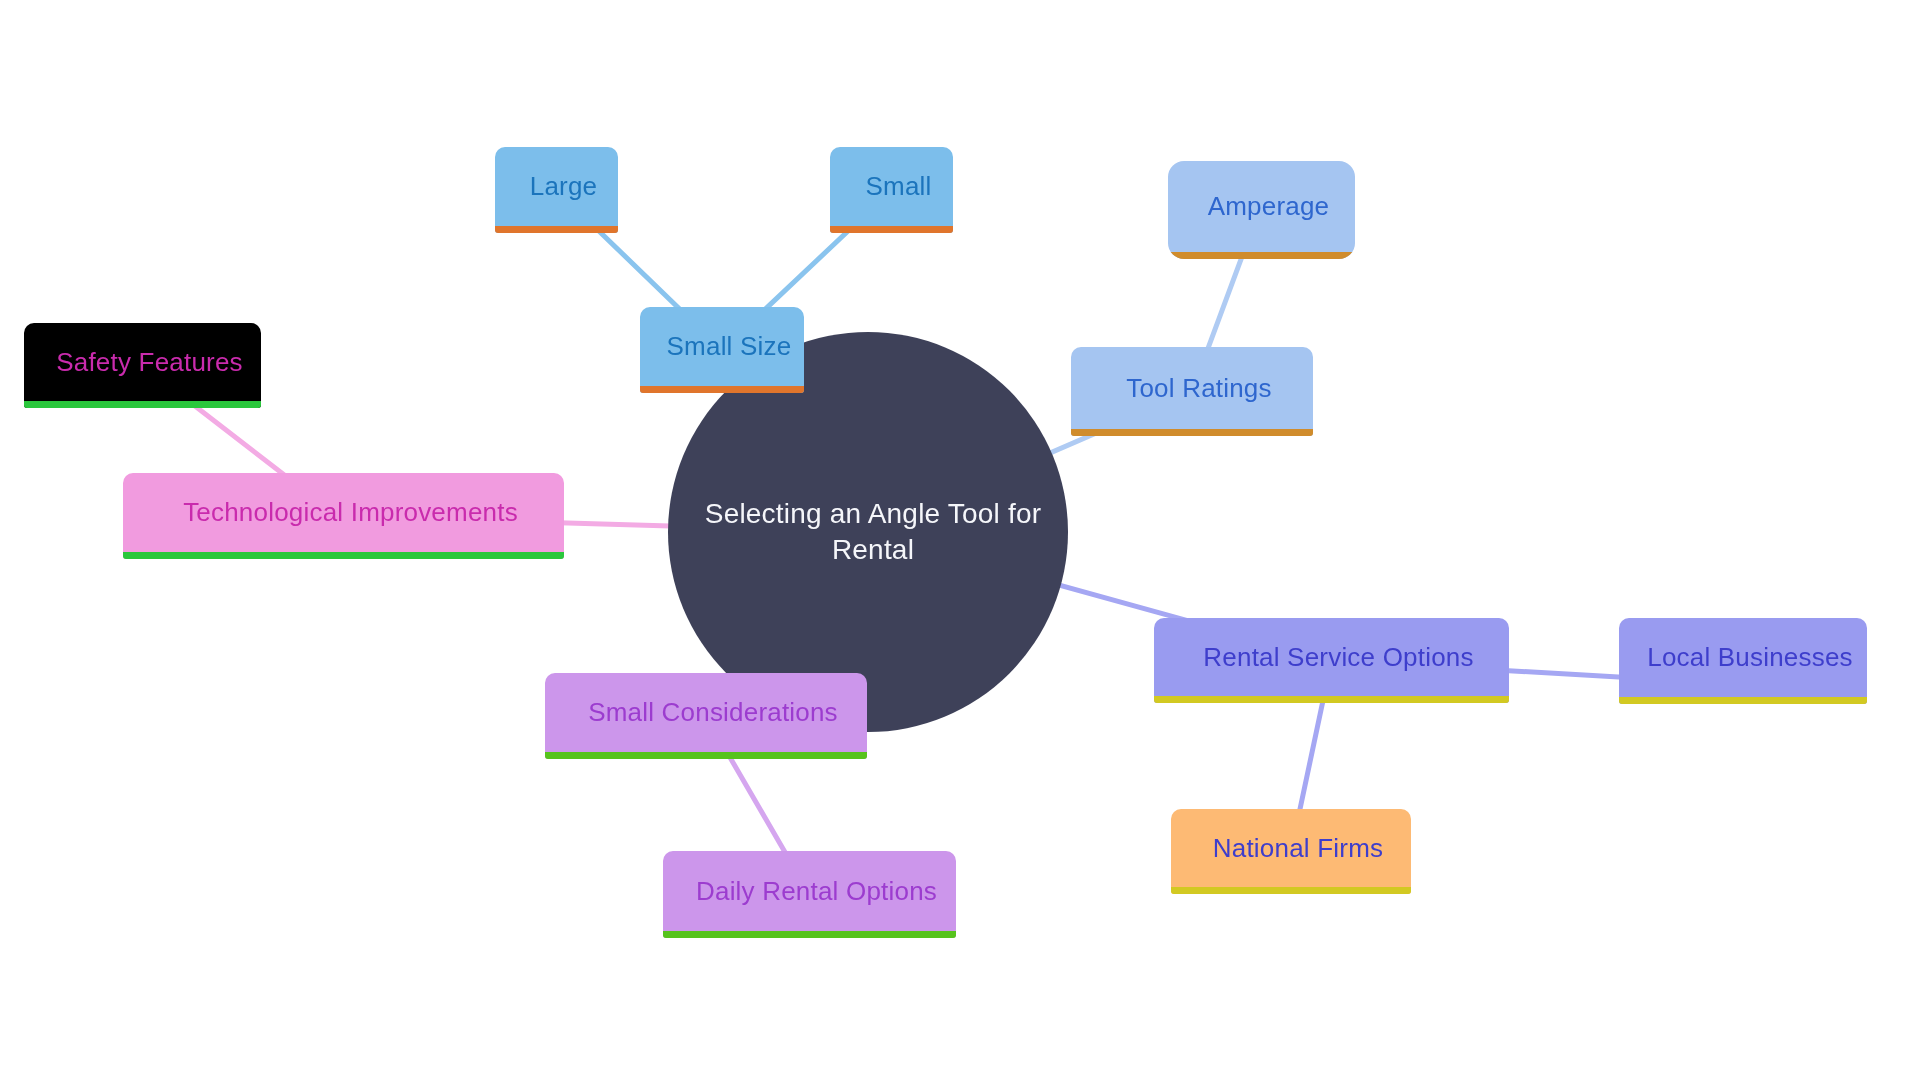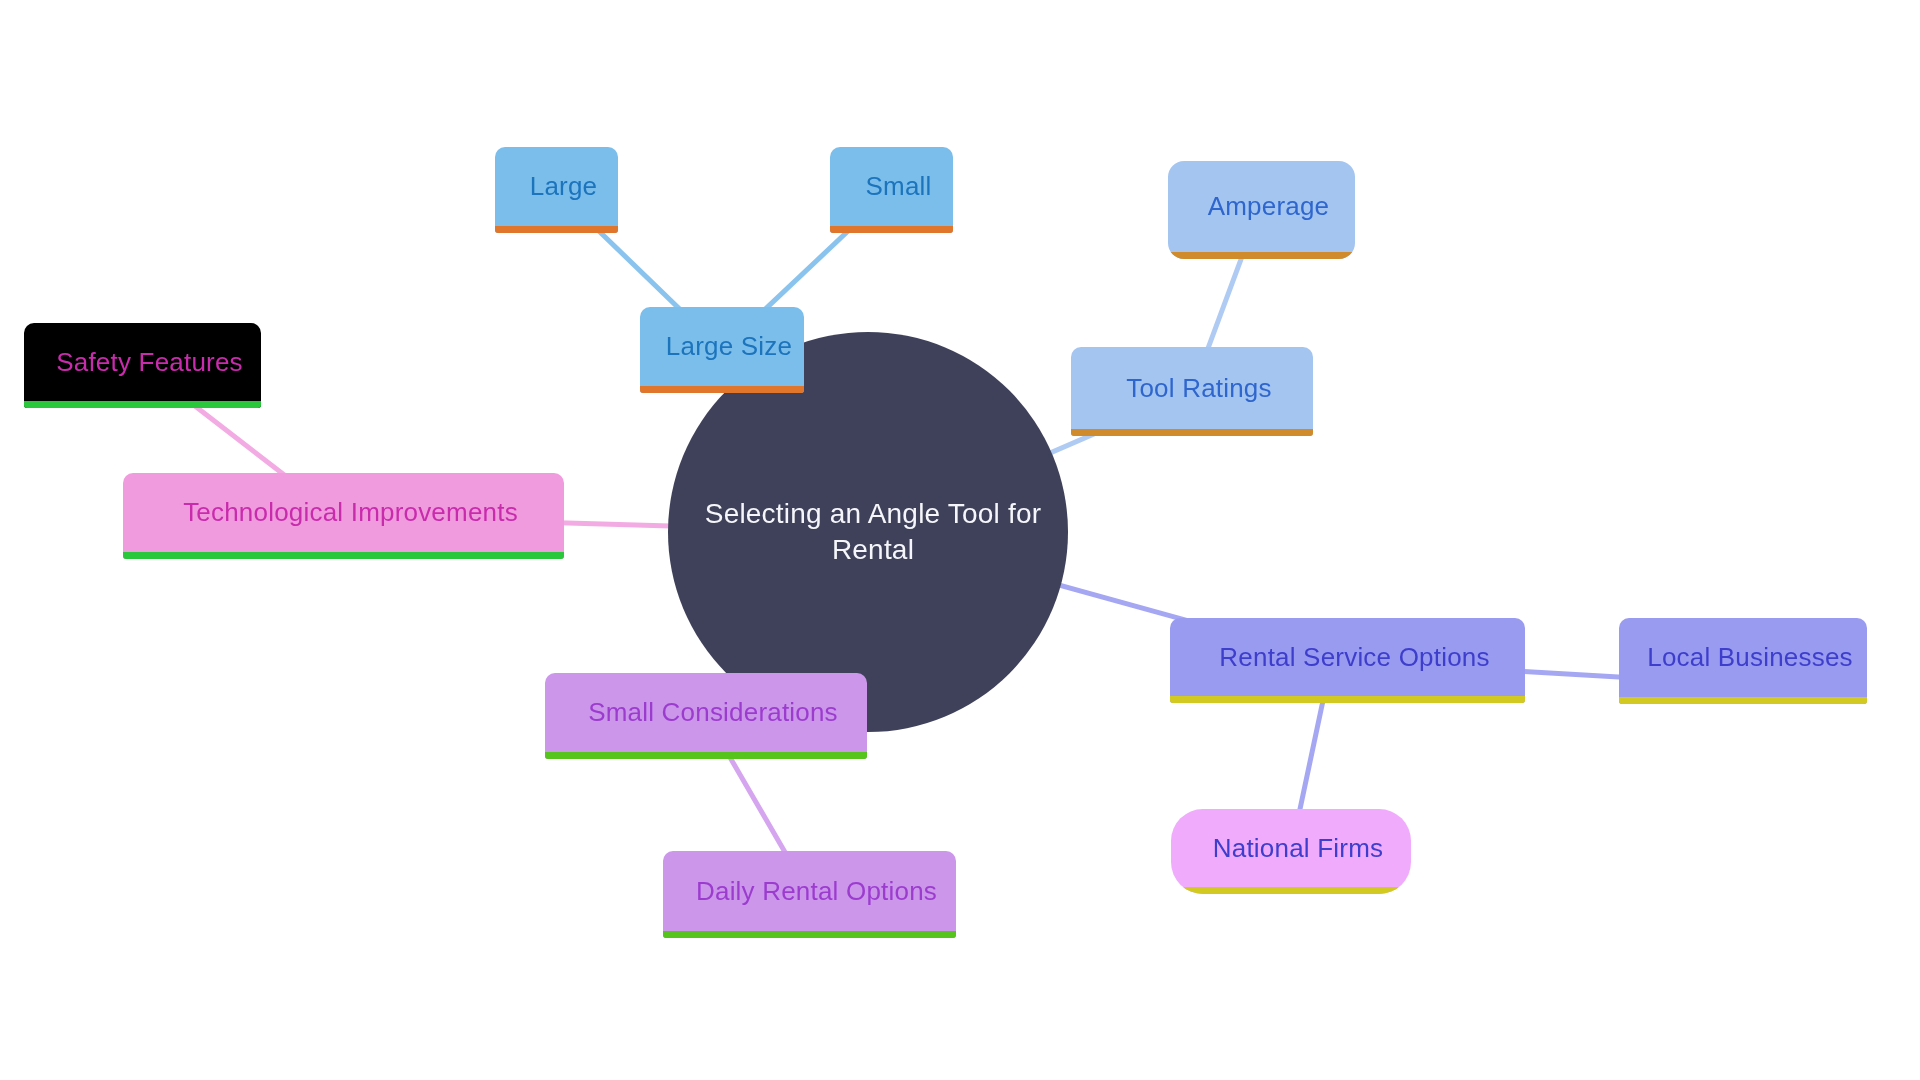--- a/index.html
+++ b/index.html
@@ -54,48 +54,48 @@
       <line x1="706" y1="716" x2="868" y2="532" stroke="#D5A6EF" stroke-width="5" stroke-linecap="round"></line>
       <line x1="809.5" y1="894.5" x2="706" y2="716" stroke="#D5A6EF" stroke-width="5" stroke-linecap="round"></line>
       <line x1="337.5" y1="516" x2="868" y2="532" stroke="#F3ABE4" stroke-width="5" stroke-linecap="round"></line>
       <line x1="142.5" y1="365.5" x2="337.5" y2="516" stroke="#F3ABE4" stroke-width="5" stroke-linecap="round"></line>
     </svg>
   <div class="center-circle" id="center-circle" style="left: 668px; top: 332px; height: 400px; width: 400px; background: rgb(62, 65, 89); color: rgb(245, 246, 250);">
     <div class="center-title">Selecting an Angle Tool for Rental</div>
   </div>
   <div id="nodes">
       <div class="node" style="left: 640px; top: 307px; width: 164px; height: 86px; background: rgb(124, 190, 235); color: rgb(27, 116, 188);">
-        <span>Large Size</span>
+        <span>Small Size</span>
         <div class="bar" style="background: rgb(224, 117, 44);"></div>
       </div>
       <div class="node" style="left: 495px; top: 147px; width: 123px; height: 86px; background: rgb(124, 190, 235); color: rgb(27, 116, 188);">
         <span>Large</span>
         <div class="bar" style="background: rgb(224, 117, 44);"></div>
       </div>
       <div class="node" style="left: 830px; top: 147px; width: 123px; height: 86px; background: rgb(124, 190, 235); color: rgb(27, 116, 188);">
         <span>Small</span>
         <div class="bar" style="background: rgb(224, 117, 44);"></div>
       </div>
       <div class="node" style="left: 1071px; top: 347px; width: 242px; height: 89px; background: rgb(165, 197, 241); color: rgb(46, 102, 206);">
         <span>Tool Ratings</span>
         <div class="bar" style="background: rgb(208, 140, 44);"></div>
       </div>
       <div class="node" style="left: 1168px; top: 161px; width: 187px; height: 98px; background: rgb(165, 197, 241); color: rgb(46, 102, 206); border-radius: 16px;">
         <span>Amperage</span>
         <div class="bar" style="background: rgb(208, 140, 44);"></div>
       </div>
-      <div class="node" style="left: 1154px; top: 618px; width: 355px; height: 85px; background: rgb(153, 155, 240); color: rgb(62, 62, 204); margin-left: 16px;">
+      <div class="node" style="left: 1154px; top: 618px; width: 355px; height: 85px; background: rgb(153, 155, 240); color: rgb(62, 62, 204);">
         <span>Rental Service Options</span>
         <div class="bar" style="background: rgb(210, 201, 34);"></div>
       </div>
       <div class="node" style="left: 1619px; top: 618px; width: 248px; height: 86px; background: rgb(153, 155, 240); color: rgb(62, 62, 204);">
         <span>Local Businesses</span>
         <div class="bar" style="background: rgb(210, 201, 34);"></div>
       </div>
-      <div class="node" style="left: 1171px; top: 809px; width: 240px; height: 85px; background: #f0abfc; color: rgb(62, 62, 204); border-radius: 32px;">
+      <div class="node" style="left: 1171px; top: 809px; width: 240px; height: 85px; background: #fdba74; color: rgb(62, 62, 204);">
         <span>National Firms</span>
         <div class="bar" style="background: rgb(210, 201, 34);"></div>
       </div>
       <div class="node" style="left: 545px; top: 673px; width: 322px; height: 86px; background: rgb(204, 150, 235); color: rgb(156, 60, 207);">
         <span>Small Considerations</span>
         <div class="bar" style="background: rgb(87, 195, 29);"></div>
       </div>
       <div class="node" style="left: 663px; top: 851px; width: 293px; height: 87px; background: rgb(204, 150, 235); color: rgb(156, 60, 207);">
         <span>Daily Rental Options</span>
         <div class="bar" style="background: rgb(87, 195, 29);"></div>

